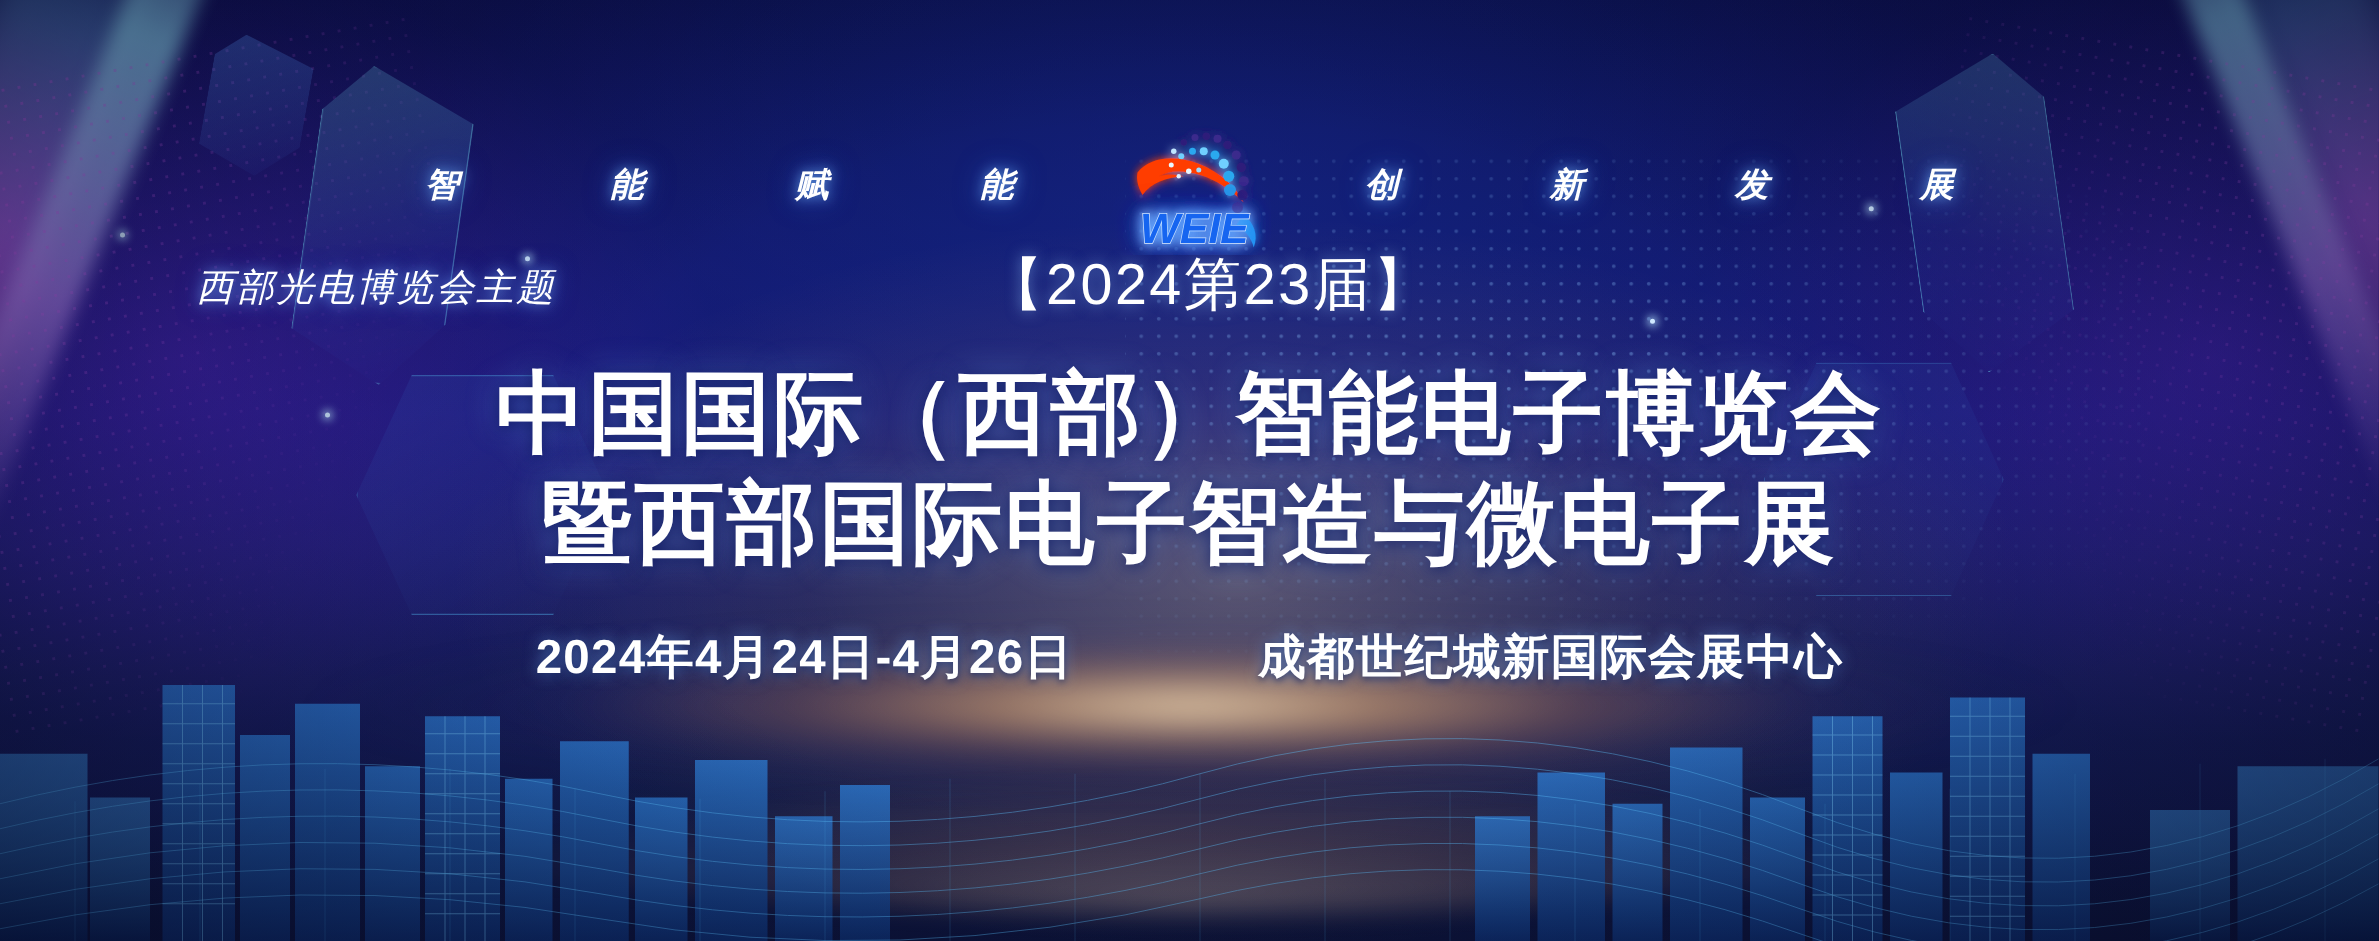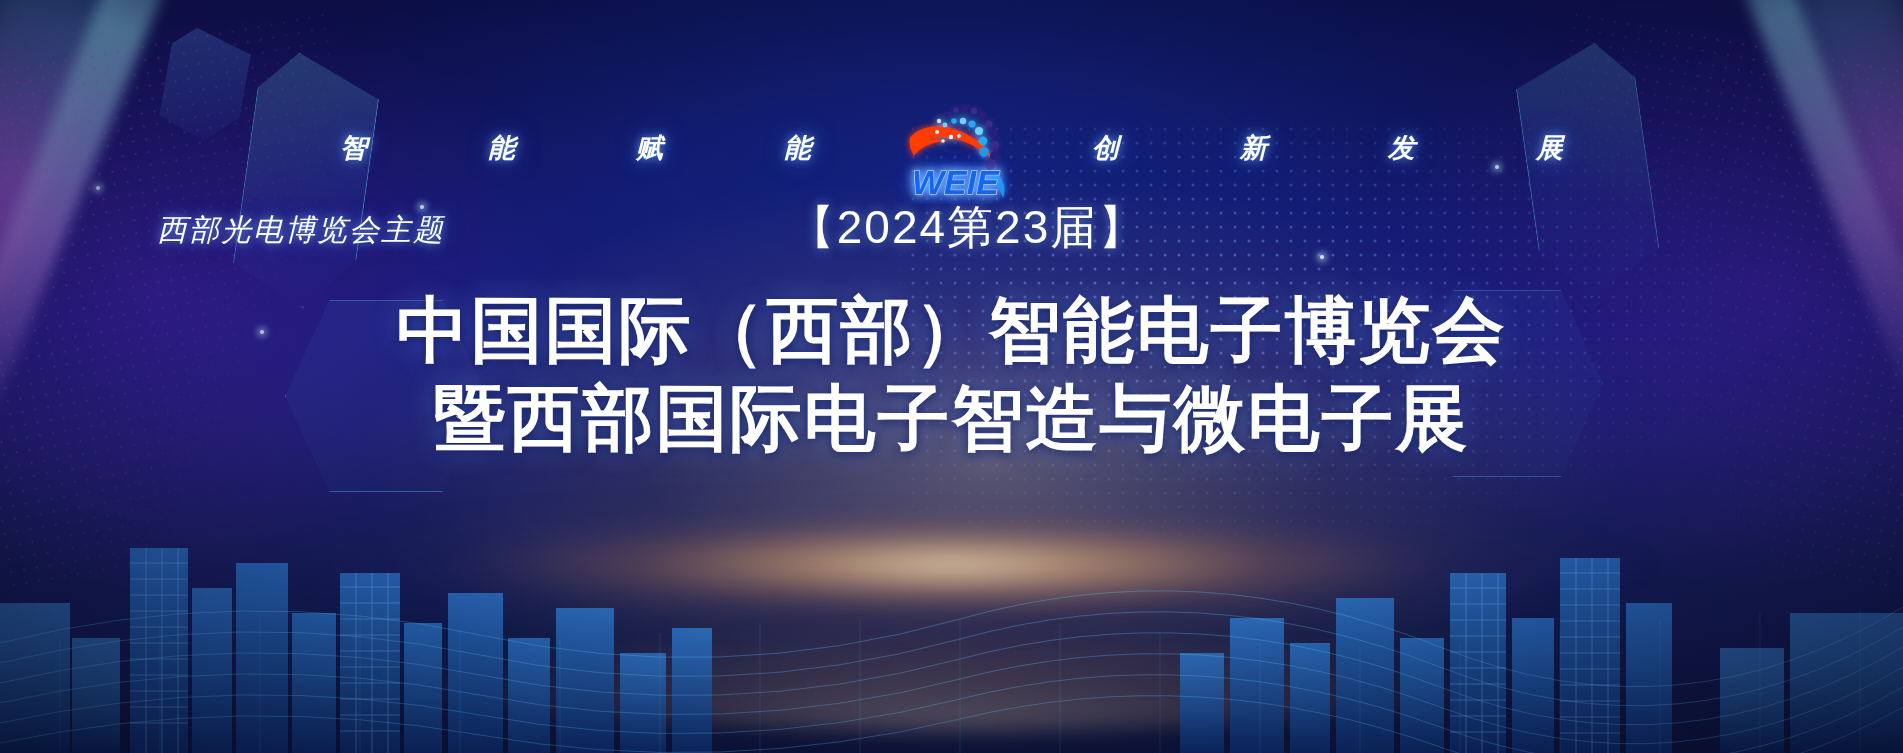--- a/index.html
+++ b/index.html
@@ -334,16 +334,18 @@
     </div>
 
     <div class="subtitle">西部光电博览会主题</div>
 
     <div class="edition">【2024第23届】</div>
 
     <div class="title l1">中国国际（西部）智能电子博览会</div>
     <div class="title l2">暨西部国际电子智造与微电子展</div>
 
     <div class="footer">
+      <span>2024年4月24日-4月26日</span>
+      <span>成都世纪城新国际会展中心</span>
     </div>
 
   </div>
 </div>
 
 </body></html>

